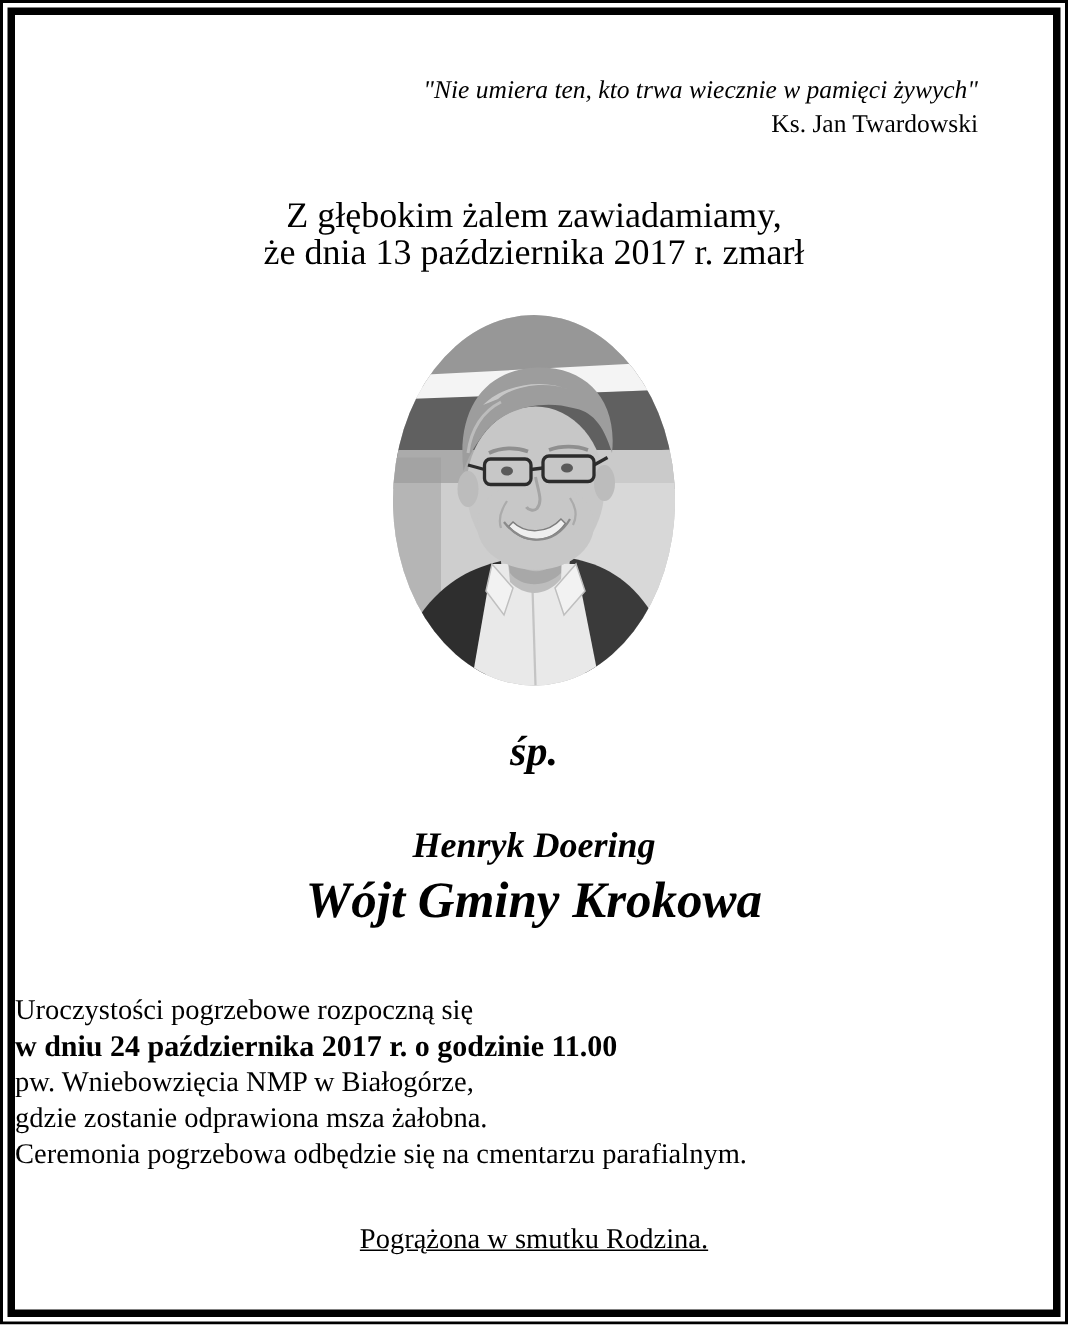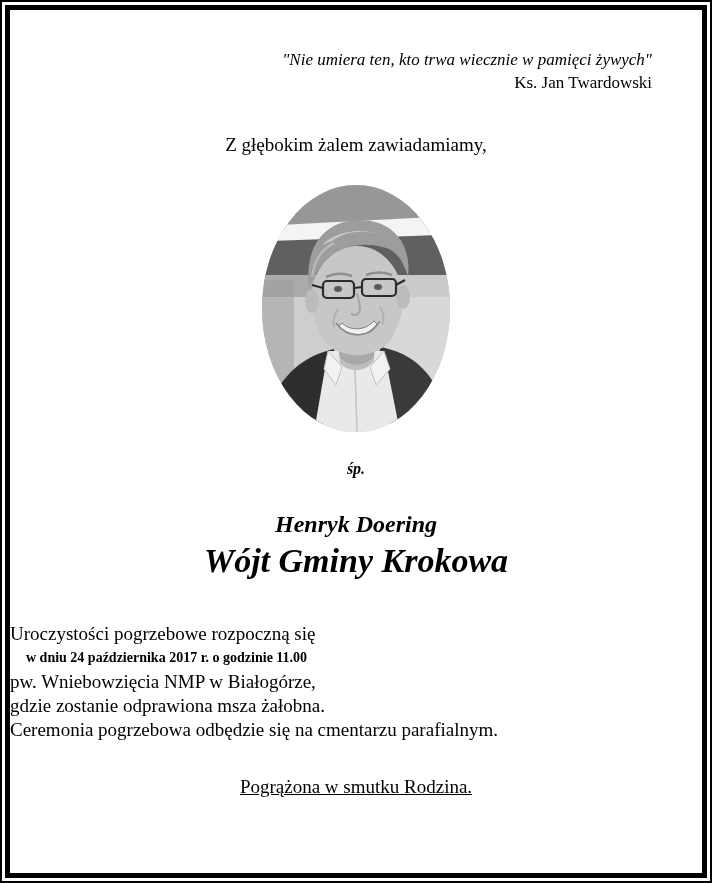--- a/index.html
+++ b/index.html
@@ -39,36 +39,36 @@
   }
   .quote-text {
     font-style: italic;
   }
   .quote-author {
     font-style: normal;
   }
   .announcement {
     margin-top: 38px;
     text-align: center;
-    font-size: 19px;
+    font-size: 24px;
     line-height: 25px;
   }
   .photo-wrap {
     margin-top: 28px;
     text-align: center;
   }
   .photo-oval {
     display: inline-block;
     width: 188px;
     height: 247px;
   }
   .honorific {
     margin-top: 24px;
     text-align: center;
-    font-size: 16px;
+    font-size: 28px;
     font-weight: bold;
     font-style: italic;
   }
   .deceased-name {
     margin-top: 26px;
     text-align: center;
     font-size: 24px;
     font-weight: bold;
     font-style: italic;
     line-height: 40px;
@@ -82,22 +82,21 @@
     line-height: 30px;
   }
   .ceremony {
     margin-top: 46px;
     text-align: left;
     font-size: 19px;
     line-height: 24px;
   }
   .ceremony .bold-line {
     font-weight: bold;
-    font-size: 14px;
-    padding-left: 16px;
+    font-size: 20px;
   }
   .closing {
     margin-top: 34px;
     text-align: center;
     font-size: 19px;
     text-decoration: underline;
   }
 </style>
 </head>
 <body>
@@ -105,20 +104,21 @@
 <div class="frame-outer">
   <div class="frame-inner">
 
     <div class="quote-block">
       <div class="quote-text">"Nie umiera ten, kto trwa wiecznie w pamięci żywych"</div>
       <div class="quote-author">Ks. Jan Twardowski</div>
     </div>
 
     <div class="announcement">
       <div>Z głębokim żalem zawiadamiamy,</div>
+      <div>że dnia 13 października 2017 r. zmarł</div>
     </div>
 
     <div class="photo-wrap">
       <svg class="photo-oval" viewBox="0 0 188 247" role="img">
         <defs>
           <clipPath id="ovalClip">
             <ellipse cx="94" cy="123.5" rx="94" ry="123.5"></ellipse>
           </clipPath>
         </defs>
         <g clip-path="url(#ovalClip)">

